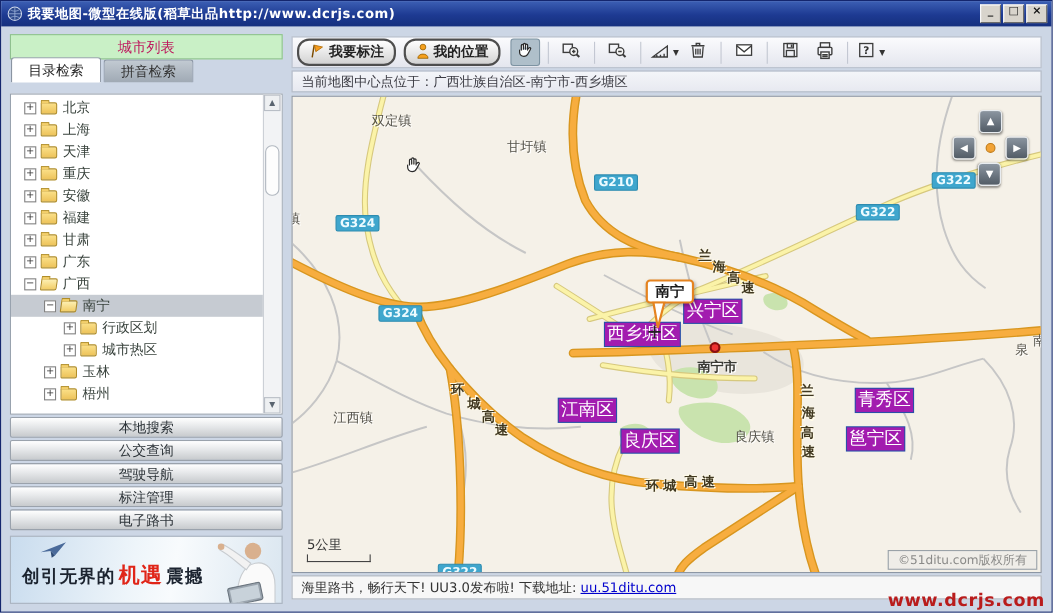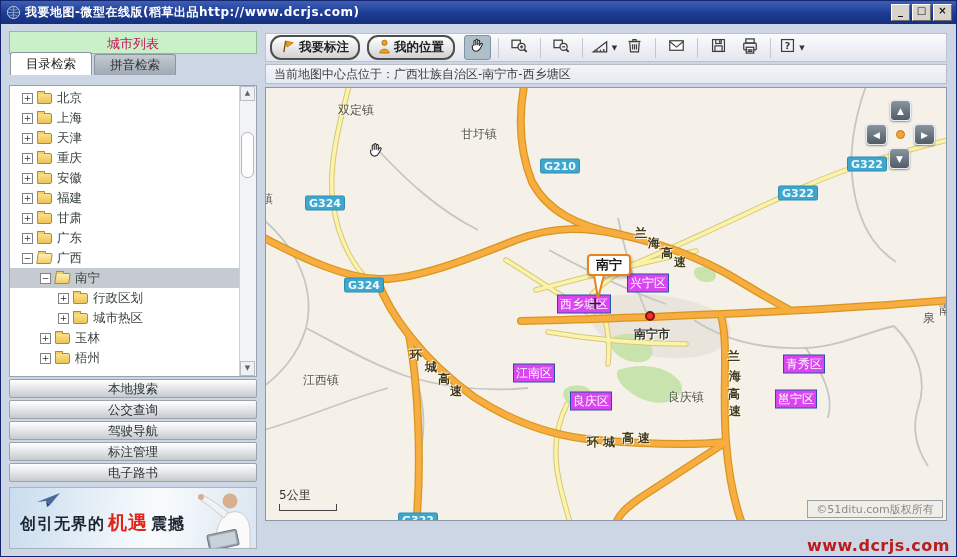--- a/index.html
+++ b/index.html
@@ -39,21 +39,21 @@
   .toolbtn{width:27px;height:25px;display:flex;align-items:center;justify-content:center;border-radius:3px;margin:0 2px;box-sizing:border-box;}
   .toolbtn.active{background:#afbfca;border:1px solid #7d93a2;}
   .tsep{width:1px;height:20px;background:#c3c7d2;margin:0 5px;flex:none;}
   .caret{font-size:7px;color:#333;margin-left:2px;}
   
   .statusbar{position:absolute;left:264px;top:63px;width:682px;height:20px;background:linear-gradient(#f4f5f9,#e7e9f0);border:1px solid #b6bcc8;font-size:12px;line-height:19px;color:#3c3c44;padding-left:8px;box-sizing:border-box;white-space:nowrap;}
   
   .map{position:absolute;left:264px;top:86px;width:682px;height:434px;background:#f5f1e8;border:1px solid #8d97a5;overflow:hidden;box-sizing:border-box;cursor:default;}
   #map-svg{position:absolute;left:0;top:0;}
   .town{position:absolute;font-size:12px;color:#55534b;transform:translate(-50%,-50%);white-space:nowrap;text-shadow:1px 1px 0 #fff;}
-  .dbadge{position:absolute;transform:translate(-50%,-50%);background:#d946ef;color:#fff;font-size:12px;padding:0 2px;white-space:nowrap;box-shadow:0 0 0 1px #2a4fa8;}
+  .dbadge{position:absolute;transform:translate(-50%,-50%);background:#a21caf;color:#fff;font-size:16px;padding:0 2px;white-space:nowrap;box-shadow:0 0 0 1px #2a4fa8;}
   .gbadge{position:absolute;transform:translate(-50%,-50%);background:#3fa6cd;color:#ecfbff;font-size:11px;font-weight:bold;padding:0 3px;border-radius:2px;border:1px solid #2e8cb0;white-space:nowrap;}
   .roadchar{position:absolute;transform:translate(-50%,-50%);font-size:12px;font-weight:bold;color:#403820;text-shadow:1px 1px 0 #fffbe8,-1px -1px 0 #fffbe8;}
   .callout{position:absolute;background:#fff;border:2px solid #e5831f;border-radius:4px;padding:0 7px;font-size:13px;font-weight:bold;color:#1a1a1a;box-shadow:1px 2px 3px rgba(0,0,0,.25);white-space:nowrap;}
   .callout-tail{position:absolute;}
   .crosshair{position:absolute;transform:translate(-50%,-50%);font-size:18px;color:#222;}
   .citydot{position:absolute;width:10px;height:10px;border-radius:50%;background:#e33;border:2px solid #8a1010;transform:translate(-50%,-50%);box-sizing:border-box;}
   .navbtn{position:absolute;width:21px;height:21px;border-radius:4px;background:linear-gradient(#8b95a0,#525c66);border:1px solid #e8ecf0;box-shadow:0 1px 2px rgba(0,0,0,.4);color:#fff;font-size:9px;display:flex;align-items:center;justify-content:center;box-sizing:border-box;}
   .navdot{position:absolute;width:9px;height:9px;border-radius:50%;background:#f2a336;border:1px solid #c07b18;box-sizing:border-box;}
   .scale-label{position:absolute;left:13px;top:399px;font-size:12px;color:#333;}
   .scale-bar{position:absolute;left:13px;top:416px;width:56px;height:6px;border:1px solid #444;border-top:none;}
@@ -384,15 +384,18 @@
     <span class="navbtn" style="left:600px;top:36px;">◀</span>
     <span class="navbtn" style="left:648px;top:36px;">▶</span>
     <span class="navbtn" style="left:623px;top:60px;">▼</span>
     <span class="navdot" style="left:630px;top:42px;"></span>
 
     <span class="scale-label">5公里</span>
     <span class="scale-bar"></span>
     <span class="copyright">©51ditu.com版权所有</span>
   </div>
 
+  <div class="bottombar">
+    <span>海里路书，畅行天下! UU3.0发布啦! 下载地址: </span><a href="#">uu.51ditu.com</a>
+  </div>
 
   <span class="sitelink">www.dcrjs.com</span>
 </div>
 
 </body></html>

